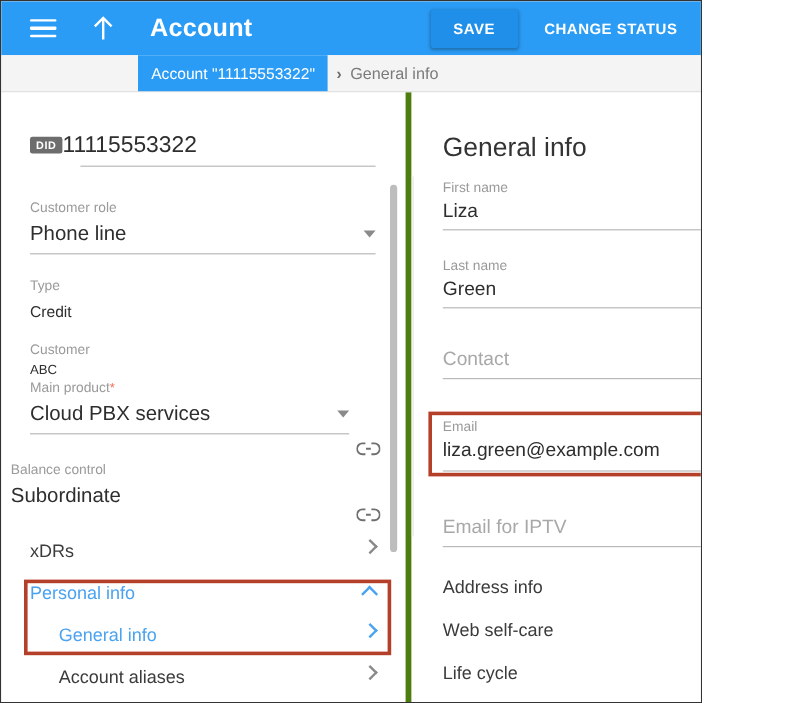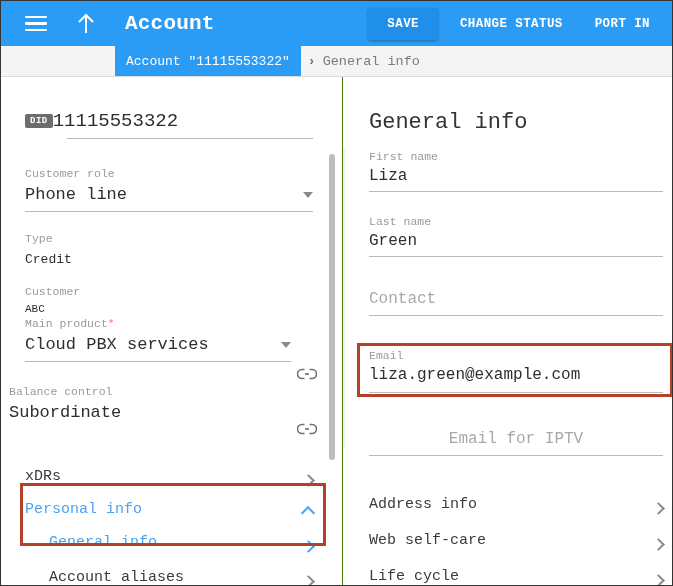--- a/index.html
+++ b/index.html
@@ -4,25 +4,24 @@
 <style>
   * { box-sizing: border-box; margin: 0; padding: 0; }
   html, body {
     width: 673px; height: 586px;
     font-family: "Liberation Sans", sans-serif;
     background: #ffffff;
     overflow: hidden;
   }
   #app {
     position: relative;
-    width: 673px; height: 586px;
+    width: 585px; height: 586px;
     border: 1px solid #333;
     background: #fff;
     overflow: hidden;
-    font-family: Liberation Mono, monospace;
   }
 
   
   .topbar {
     position: absolute; left: 0; top: 0;
     width: 671px; height: 45px;
     background: #2b9cf5;
     display: flex; align-items: center;
   }
   .hamburger {
@@ -106,21 +105,21 @@
   
   .panels {
     position: absolute; left: 0; top: 76px;
     width: 671px; height: 508px;
     display: flex;
   }
   .left-panel {
     position: relative;
     width: 342px; height: 508px;
     background: #fff;
-    border-right: 1px solid #4d7c0f;
+    border-right: 5px solid #4d7c0f;
     overflow: hidden;
   }
   .right-panel {
     position: relative;
     width: 329px; height: 508px;
     background: #fff;
     overflow: hidden;
   }
 
   
@@ -176,21 +175,21 @@
     border-left: 5px solid transparent;
     border-right: 5px solid transparent;
     border-top: 6px solid #8a8a8a;
   }
 
   .link-ico { display: block; }
 
   
   .nav-row {
     position: absolute;
-    display: flex; align-items: flex-end;
+    display: flex; align-items: flex-start;
     cursor: pointer;
   }
   .nav-row .nav-label { font-size: 15px; color: #3b3b3b; white-space: nowrap; }
   .nav-row.blue .nav-label { color: #4aa3f0; }
   .nav-row .chev { margin-left: auto; }
 
   .chev-right {
     width: 9px; height: 9px;
     border-top: 2px solid #8a8a8a;
     border-right: 2px solid #8a8a8a;
@@ -364,21 +363,21 @@
         <div class="f-placeholder">Contact</div>
         <div class="f-underline" style="margin-top:5px;"></div>
       </div>
 
       <div class="field" style="left:26px; top:272px; width:294px;">
         <div class="f-label">Email</div>
         <div class="f-value" style="margin-top:2px;">liza.green@example.com</div>
         <div class="f-underline" style="margin-top:6px;"></div>
       </div>
 
-      <div class="field" style="left:26px; top:352px; width:294px;text-align:center;">
+      <div class="field" style="left:26px; top:352px; width:294px;">
         <div class="f-placeholder">Email for IPTV</div>
         <div class="f-underline" style="margin-top:5px;"></div>
       </div>
 
       <div class="nav-row" style="left:26px; top:404px; width:294px; height:32px;">
         <span class="nav-label">Address info</span>
         <span class="chev">
             <span class="chev-right" style="display:block;"></span>
           </span>
       </div>

